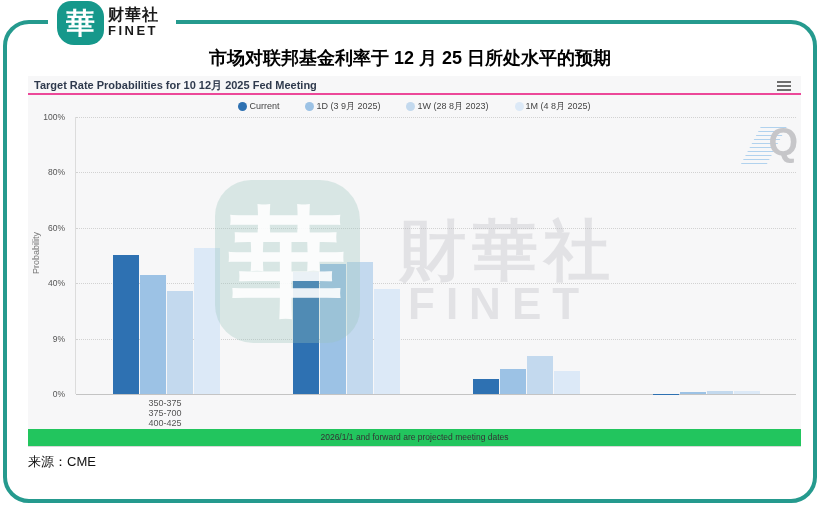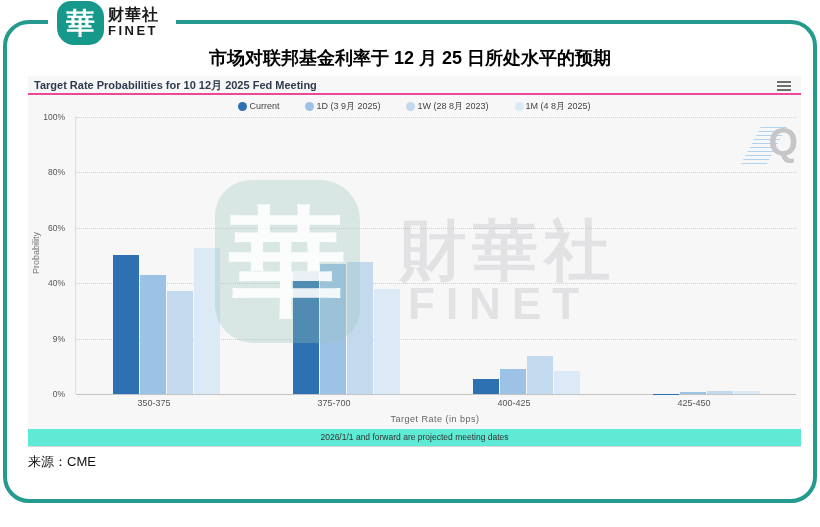--- a/index.html
+++ b/index.html
@@ -44,26 +44,26 @@
   .gridline.baseline{border-top:1px solid #c4c4c4;}
   .bars-row{position:absolute;left:0;top:0;width:100%;height:100%;display:flex;z-index:2;}
   .cell{width:180px;height:100%;display:flex;justify-content:center;align-items:flex-end;}
   .cluster{display:flex;align-items:flex-end;gap:1px;height:100%;}
   .bar{width:26px;}
 
   .yticks{position:absolute;left:0;top:41px;width:44px;height:277px;}
   .ytick{position:absolute;right:7px;font-size:8.5px;color:#555;width:40px;text-align:right;}
   .ylabel{position:absolute;left:-27px;top:172px;font-size:9px;color:#777;
           transform:rotate(-90deg);transform-origin:center;width:70px;text-align:center;}
-  .xcats{position:absolute;left:36px;top:322px;width:720px;display:flex;}
+  .xcats{position:absolute;left:47px;top:322px;width:720px;display:flex;flex-direction:column;}
   .xcat{width:180px;text-align:center;font-size:9px;color:#555;}
   .xlabel{position:absolute;left:47px;top:338px;width:720px;text-align:center;
           font-size:9px;color:#666;letter-spacing:0.5px;}
 
-  .chart-footer{position:absolute;left:0;right:0;bottom:0;height:17px;background:#5eead4;
+  .chart-footer{position:absolute;left:0;right:0;bottom:0;height:17px;background:#22c55e;
                 border-bottom:1px solid #d8d8d8;text-align:center;}
   .chart-footnote{font-size:8.5px;color:#333;line-height:16px;}
 
   
   .wm-layer{position:absolute;left:0;top:0;right:0;bottom:0;z-index:5;pointer-events:none;}
   .wm-blob{position:absolute;left:187px;top:104px;width:145px;height:163px;
            background:rgba(151,197,188,0.32);border-radius:36px 40px 34px 38px;
            display:flex;align-items:center;justify-content:center;}
   .wm-blob-char{color:rgba(255,255,255,0.88);font-size:118px;font-weight:bold;line-height:1;}
   .wm-cn{position:absolute;left:372px;top:130px;font-size:66px;font-weight:bold;
@@ -172,21 +172,20 @@
         <div class="gridline" style="top: 20%;"></div>
         <div class="gridline" style="top: 0%;"></div>
       </div>
 
     <div class="xcats">
         <div class="xcat">350-375</div>
         <div class="xcat">375-700</div>
         <div class="xcat">400-425</div>
         <div class="xcat">425-450</div>
       </div>
-    <div class="xlabel">Target Rate (in bps)</div>
 
     <div class="chart-footer">
       <div class="chart-footnote">2026/1/1 and forward are projected meeting dates</div>
     </div>
 
     <div class="wm-layer">
       <div class="wm-blob">
         <span class="wm-blob-char">華</span>
       </div>
       <div class="wm-cn">財華社</div>

